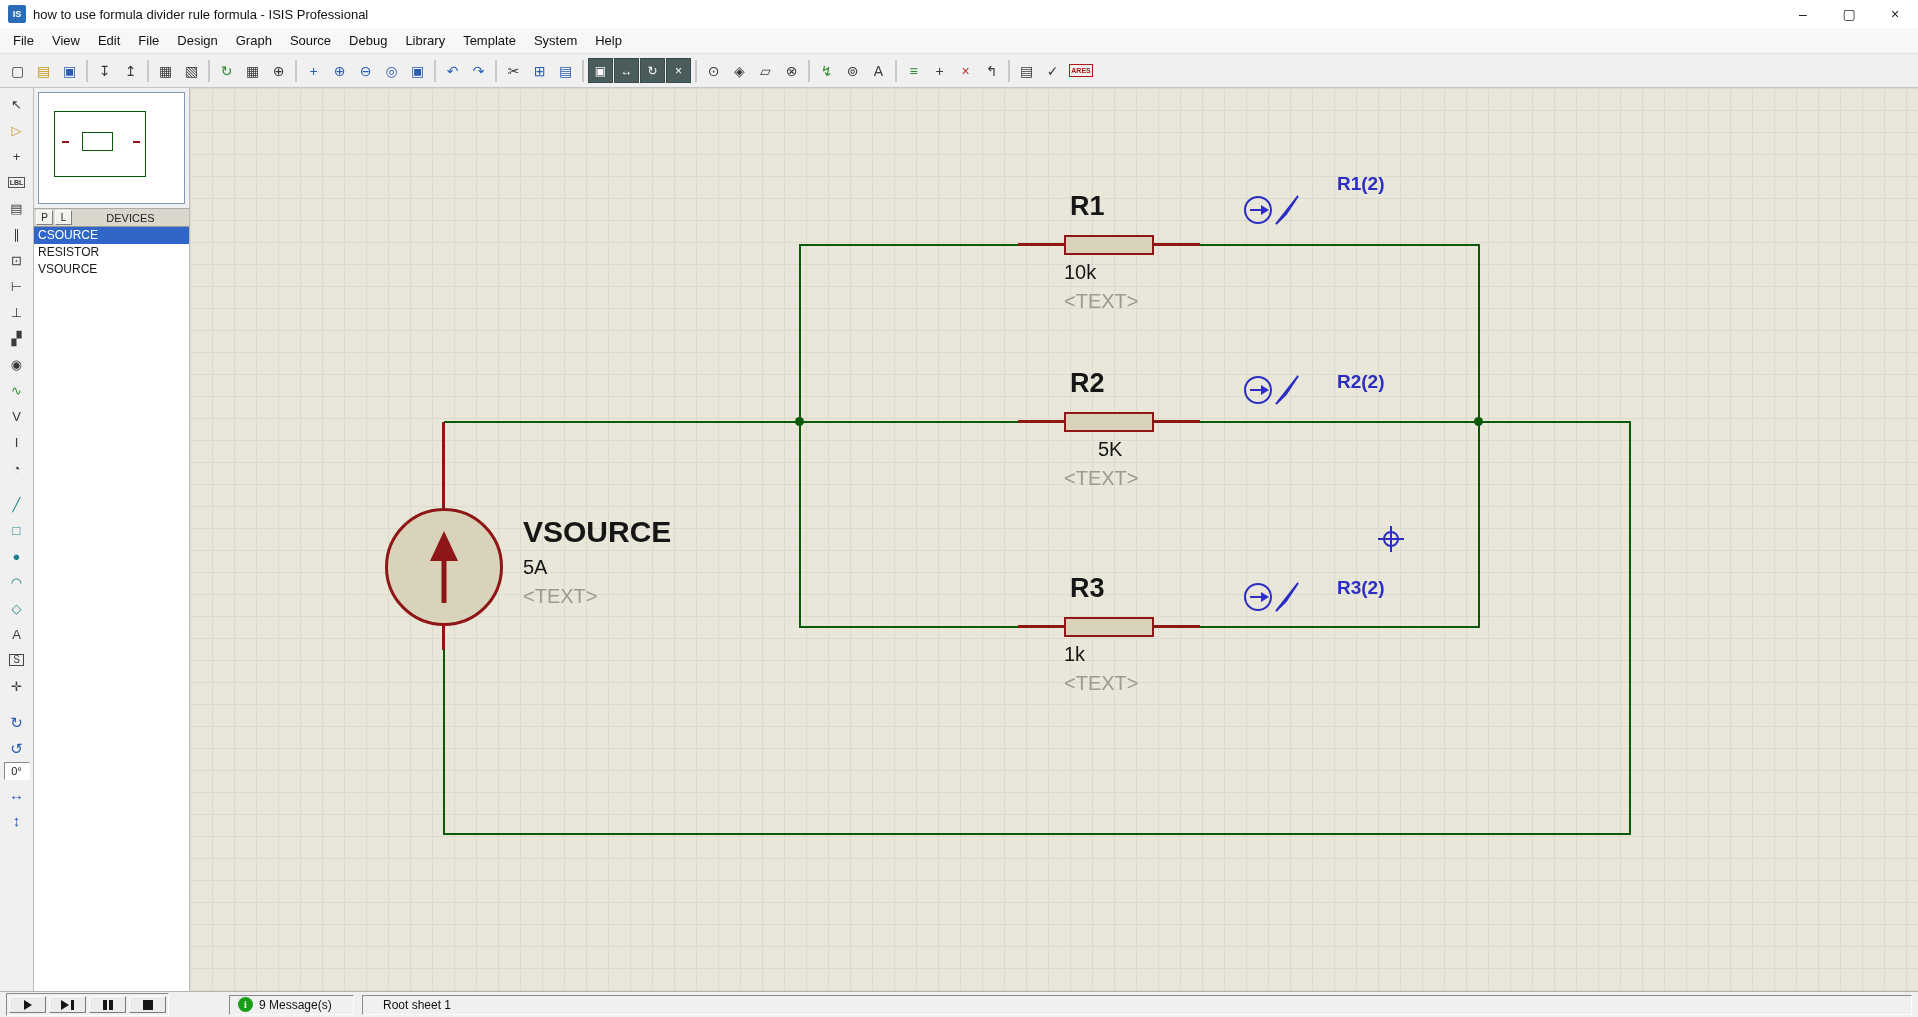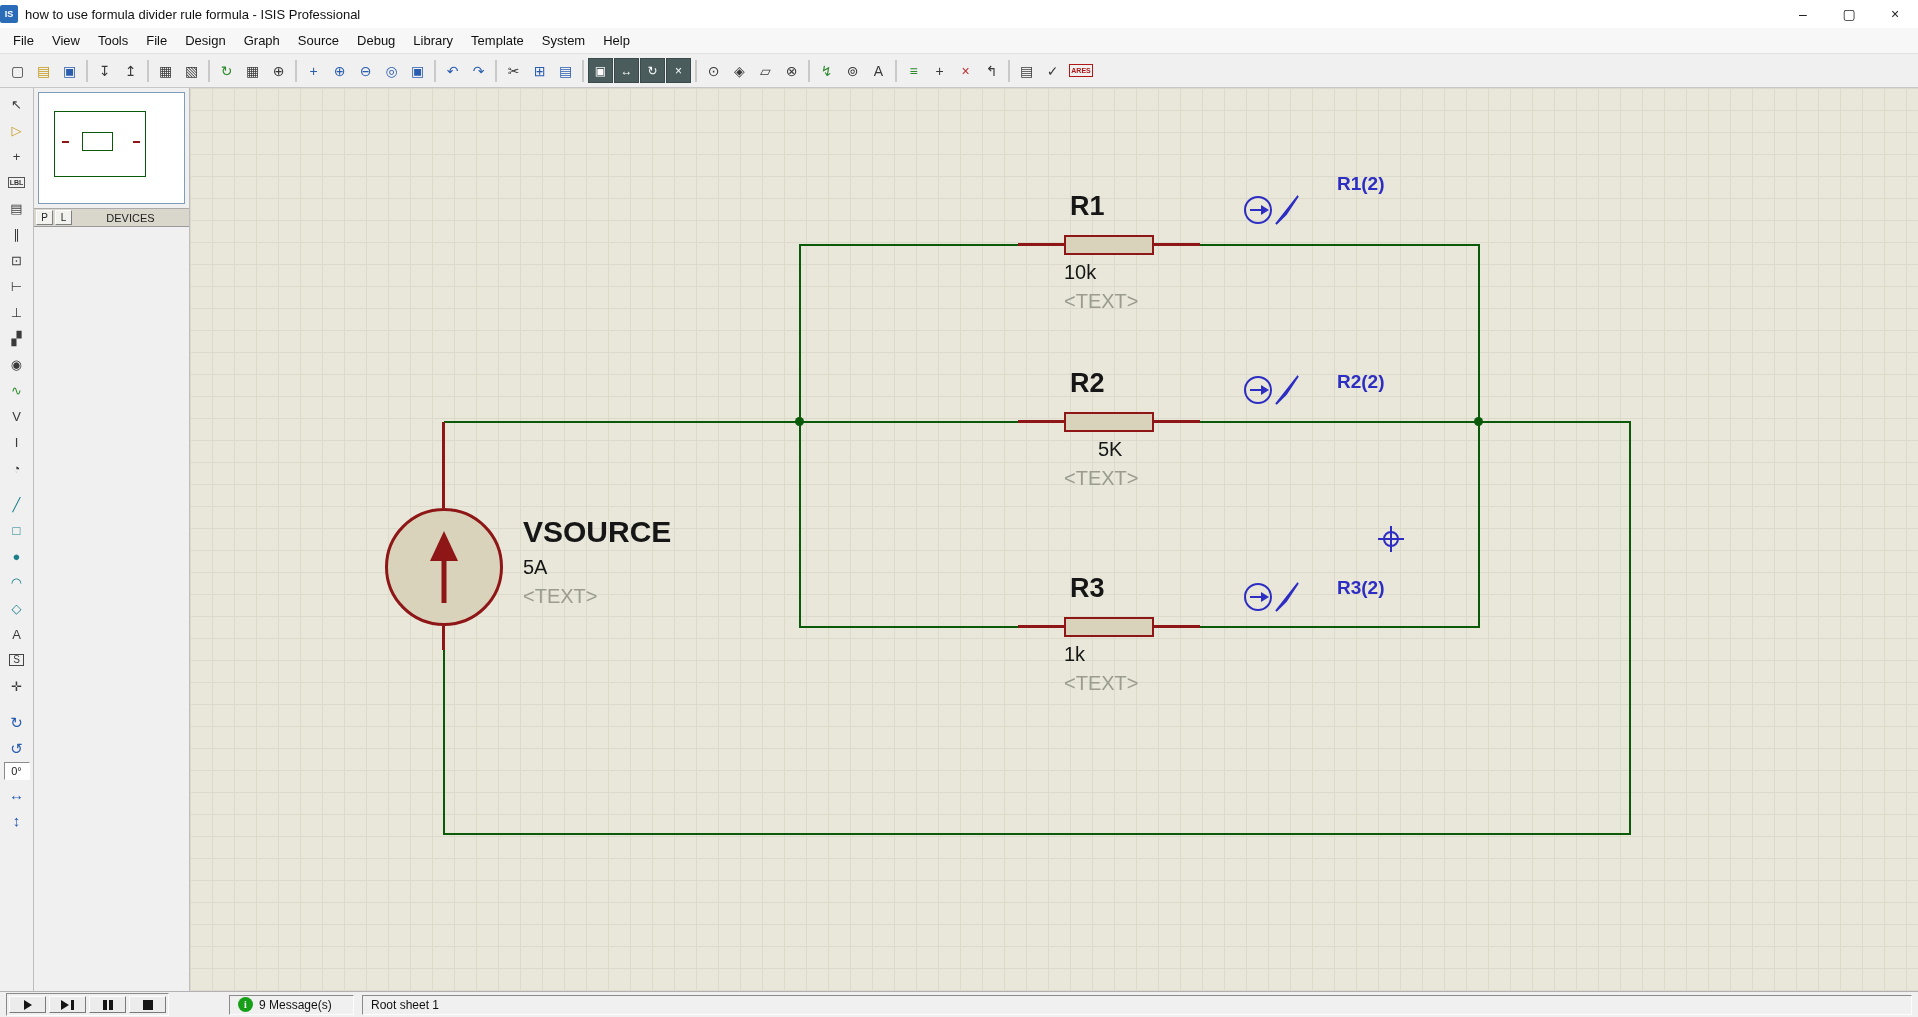--- a/index.html
+++ b/index.html
@@ -1,21 +1,21 @@
 <!DOCTYPE html>
 <html><head>
 <meta charset="utf-8">
 <style>
   *{box-sizing:border-box;margin:0;padding:0;}
   html,body{width:1918px;height:1017px;overflow:hidden;}
   body{font-family:"Liberation Sans",sans-serif;background:#fff;}
   .app{display:flex;flex-direction:column;width:100%;height:100%;}
 
   
-  .titlebar{height:28px;background:#fff;display:flex;align-items:center;gap:7px;flex:0 0 auto;}
+  .titlebar{height:28px;background:#fff;display:flex;align-items:center;padding-left:8px;gap:7px;flex:0 0 auto;}
   .app-icon{width:18px;height:18px;background:#2b6cb8;color:#fff;font-size:9px;font-weight:bold;display:flex;align-items:center;justify-content:center;border-radius:2px;flex:0 0 auto;}
   .title{font-size:13px;color:#111;}
   .win-controls{margin-left:auto;display:flex;height:100%;}
   .win-btn{width:46px;height:100%;display:flex;align-items:center;justify-content:center;font-size:14px;color:#222;}
 
   
   .menubar{height:26px;background:#f7f7f7;display:flex;align-items:center;padding-left:4px;border-bottom:1px solid #e2e2e2;flex:0 0 auto;}
   .menu-item{padding:0 9px;font-size:13px;color:#111;line-height:26px;}
 
   
@@ -88,41 +88,41 @@
   .statusbar{height:26px;background:#f0f0f0;border-top:1px solid #b2b2b2;display:flex;align-items:center;padding:0 6px;gap:8px;flex:0 0 auto;}
   .transport{display:flex;gap:3px;padding:2px;border:1px solid;border-color:#8a8a8a #fdfdfd #fdfdfd #8a8a8a;background:#f0f0f0;}
   .tp-btn{width:37px;height:17px;background:#ececec;border:1px solid;border-color:#fdfdfd #7a7a7a #7a7a7a #fdfdfd;display:flex;align-items:center;justify-content:center;gap:2px;}
   .tp-btn[data-sh="play"] .sh-a{width:0;height:0;border-left:8px solid #151515;border-top:5px solid transparent;border-bottom:5px solid transparent}
   .tp-btn[data-sh="step"] .sh-a{width:0;height:0;border-left:8px solid #151515;border-top:5px solid transparent;border-bottom:5px solid transparent}
   .tp-btn[data-sh="step"] .sh-b{width:3px;height:10px;background:#151515}
   .tp-btn[data-sh="pause"] .sh-a,.tp-btn[data-sh="pause"] .sh-b{width:4px;height:10px;background:#151515}
   .tp-btn[data-sh="stop"] .sh-a{width:10px;height:10px;background:#151515}
   .msg-cell{display:flex;align-items:center;gap:6px;height:20px;padding:0 8px;border:1px solid;border-color:#8a8a8a #fdfdfd #fdfdfd #8a8a8a;font-size:12px;color:#111;margin-left:52px;min-width:125px;}
   .info-icon{width:15px;height:15px;border-radius:50%;background:#17a017;color:#fff;font-size:10px;font-weight:bold;display:flex;align-items:center;justify-content:center;font-family:"Liberation Serif",serif;}
-  .sheet-cell{flex:1;height:20px;line-height:18px;padding:0 8px;border:1px solid;border-color:#8a8a8a #fdfdfd #fdfdfd #8a8a8a;font-size:12px;color:#111;}
+  .sheet-cell{flex:1;height:20px;line-height:18px;padding:0 20px;border:1px solid;border-color:#8a8a8a #fdfdfd #fdfdfd #8a8a8a;font-size:12px;color:#111;}
 </style>
 </head>
 <body>
 
 <div class="app">
 
   <div class="titlebar">
     <span class="app-icon">IS</span>
     <span class="title">how to use formula divider rule formula - ISIS Professional</span>
     <div class="win-controls">
       <span class="win-btn">–</span>
         <span class="win-btn">▢</span>
         <span class="win-btn">×</span>
     </div>
   </div>
 
   <div class="menubar">
     <span class="menu-item">File</span>
       <span class="menu-item">View</span>
-      <span class="menu-item">Tools</span>
+      <span class="menu-item">Edit</span>
       <span class="menu-item">File</span>
       <span class="menu-item">Design</span>
       <span class="menu-item">Graph</span>
       <span class="menu-item">Source</span>
       <span class="menu-item">Debug</span>
       <span class="menu-item">Library</span>
       <span class="menu-item">Template</span>
       <span class="menu-item">System</span>
       <span class="menu-item">Help</span>
   </div>
@@ -377,20 +377,25 @@
         <div class="ov-rect">
           <div class="ov-chip"></div>
           <div class="ov-dash d1"></div>
           <div class="ov-dash d2"></div>
         </div>
       </div>
       <div class="dev-header">
         <span class="pl-btn">P</span>
         <span class="pl-btn">L</span>
         <span class="dev-title">DEVICES</span>
+      </div>
+      <div class="dev-list">
+        <div class="dev-row selected">CSOURCE</div>
+          <div class="dev-row">RESISTOR</div>
+          <div class="dev-row">VSOURCE</div>
       </div>
     </div>
 
     <div class="canvas">
 
       <div class="wire h" style="left:610px;top:156px;width:679px"></div>
       <div class="wire h" style="left:254px;top:333px;width:1186px"></div>
       <div class="wire h" style="left:610px;top:538px;width:679px"></div>
       <div class="wire h" style="left:254px;top:745px;width:1186px"></div>
       <div class="wire v" style="left:609px;top:156px;height:384px"></div>

